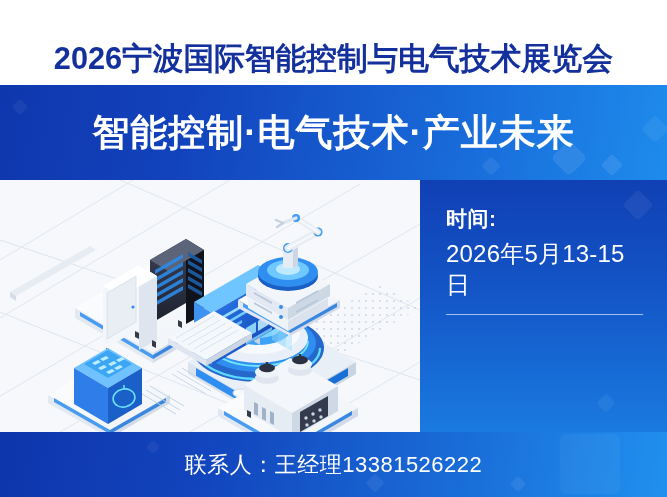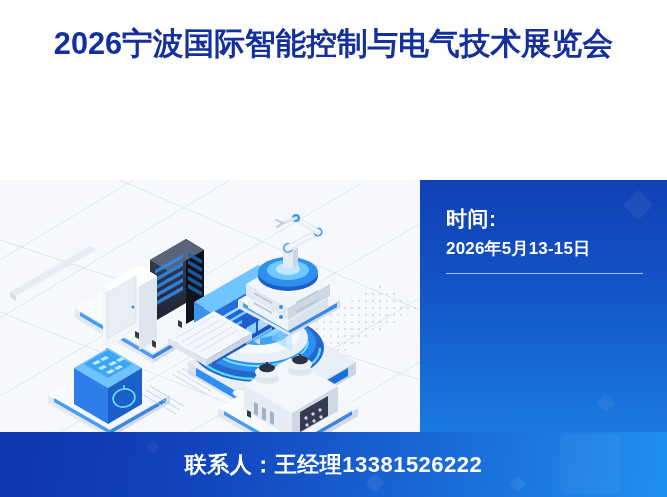--- a/index.html
+++ b/index.html
@@ -13,21 +13,21 @@
   
   .poster {
     position:absolute; inset:0;
     width:667px; height:497px;
     background:#ffffff;
     overflow:hidden;
   }
 
   
   .title-band {
-    position:absolute; left:0; top:1px; width:667px; height:85px;
+    position:absolute; left:0; top:16px; width:667px; height:85px;
     background:#ffffff;
     display:flex; align-items:center; justify-content:center;
   }
   .main-title {
     font-size:31px;
     font-weight:bold;
     color:#14309c;
     letter-spacing:0px;
     white-space:nowrap;
     line-height:1;
@@ -79,55 +79,63 @@
     padding:26px 22px 0 26px;
   }
   .info-panel .ip-deco { position:absolute; background:rgba(255,255,255,0.06); }
   .ipd1 { width:22px; height:22px; right:18px; top:14px; transform:rotate(45deg); border-radius:4px; }
   .ipd2 { width:14px; height:14px; right:54px; bottom:22px; transform:rotate(45deg); border-radius:3px; }
   .info-label {
     font-size:21px; font-weight:bold; color:#ffffff; line-height:1.25;
     letter-spacing:0.5px;
   }
   .info-value {
-    font-size:17px; font-weight:700; color:#ffffff; line-height:1.3;
+    font-size:24px; font-weight:400; color:#ffffff; line-height:1.3;
     margin-top:6px; letter-spacing:0.2px;
   }
   .info-divider {
     height:1px; background:rgba(255,255,255,0.62);
     margin:13px 0 14px 0; width:197px;
   }
 
   
   .contact-bar {
     position:absolute; left:0; top:432px; width:667px; height:65px;
     background:linear-gradient(100deg,#0e35ab 0%,#1244bd 30%,#1a70da 72%,#2090ee 100%);
     display:flex; align-items:center; justify-content:center;
     overflow:hidden;
   }
   .contact-text {
     position:relative; z-index:3;
-    font-size:22px; font-weight:bold; color:#ffffff;
+    font-size:22px; font-weight:normal; color:#ffffff;
     white-space:nowrap; letter-spacing:0.5px;
   }
   .cb-deco { position:absolute; background:rgba(255,255,255,0.07); z-index:1; }
   .cbd1 { width:60px; height:60px; left:560px; top:2px; border-radius:6px; background:rgba(255,255,255,0.045); }
   .cbd2 { width:14px; height:14px; left:368px; top:44px; transform:rotate(45deg); border-radius:3px; }
   .cbd3 { width:10px; height:10px; left:148px; top:10px; transform:rotate(45deg); border-radius:2px; background:rgba(255,255,255,0.05); }
   .cbd4 { width:12px; height:12px; left:512px; top:46px; transform:rotate(45deg); border-radius:3px; }
 </style>
 </head>
 <body>
 
 <div class="poster">
 
   <div class="title-band">
     <div class="main-title">2026宁波国际智能控制与电气技术展览会</div>
   </div>
 
+  <div class="slogan-banner">
+    <div class="banner-deco d1"></div>
+    <div class="banner-deco d2"></div>
+    <div class="banner-deco d3"></div>
+    <div class="banner-deco d4"></div>
+    <div class="banner-deco d5"></div>
+    <div class="slogan-text">智能控制·电气技术·产业未来</div>
+  </div>
 
   <div class="mid">
 
     <div class="illus">
       <svg width="420" height="252" viewBox="0 0 420 252" xmlns="http://www.w3.org/2000/svg">
         <defs>
           <linearGradient id="gBlue" x1="0" y1="0" x2="1" y2="1">
             <stop offset="0%" stop-color="#4aa6ff"></stop>
               <stop offset="100%" stop-color="#1558c8"></stop>
           </linearGradient>

